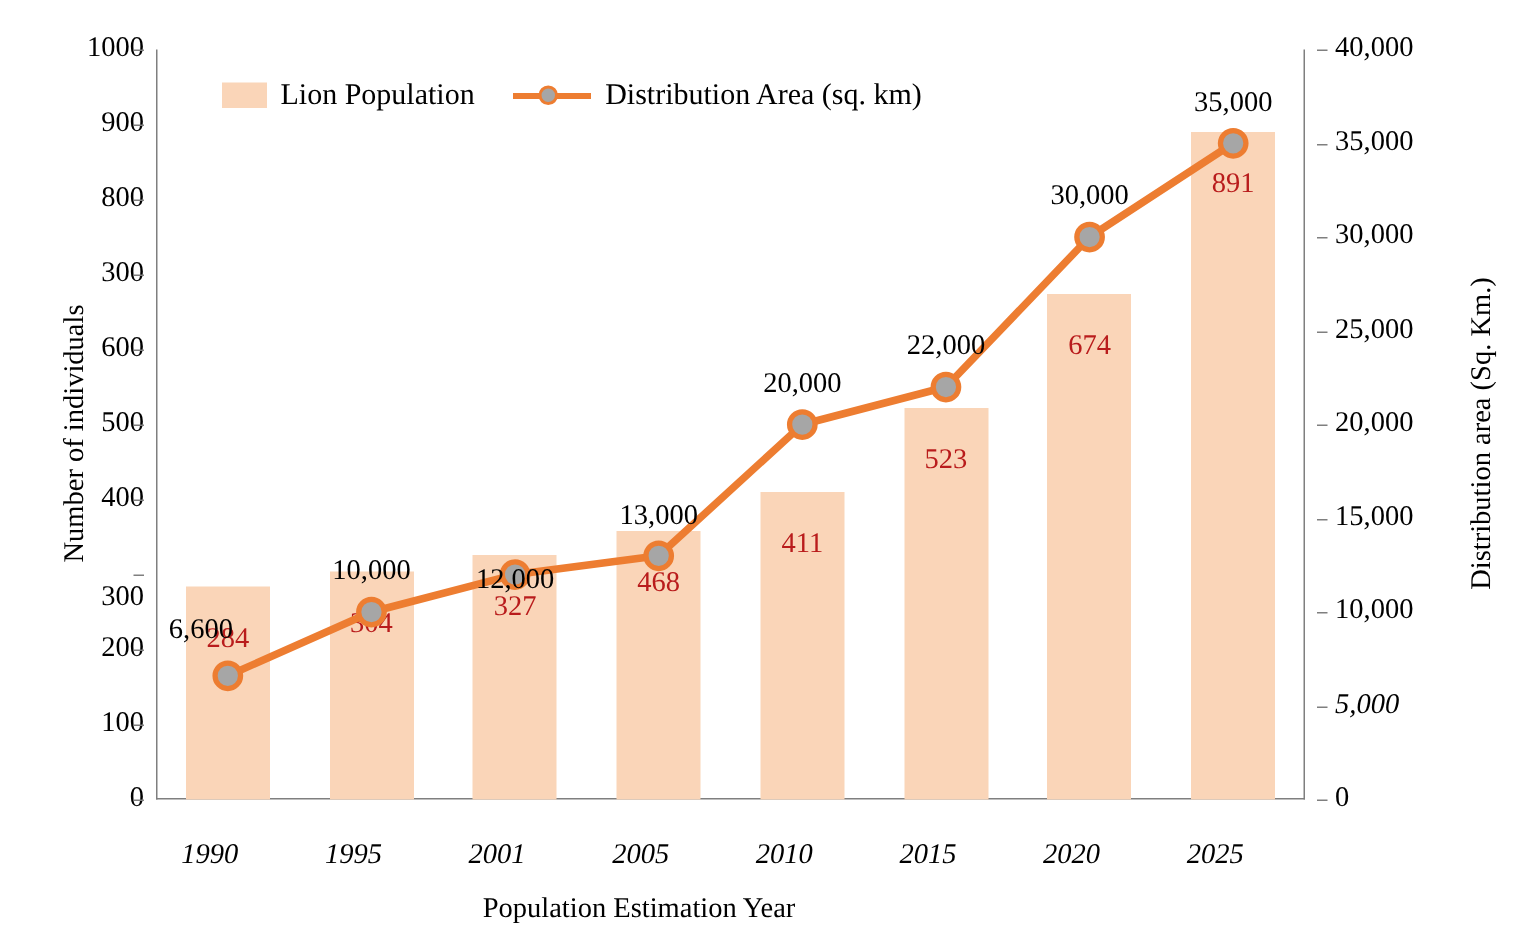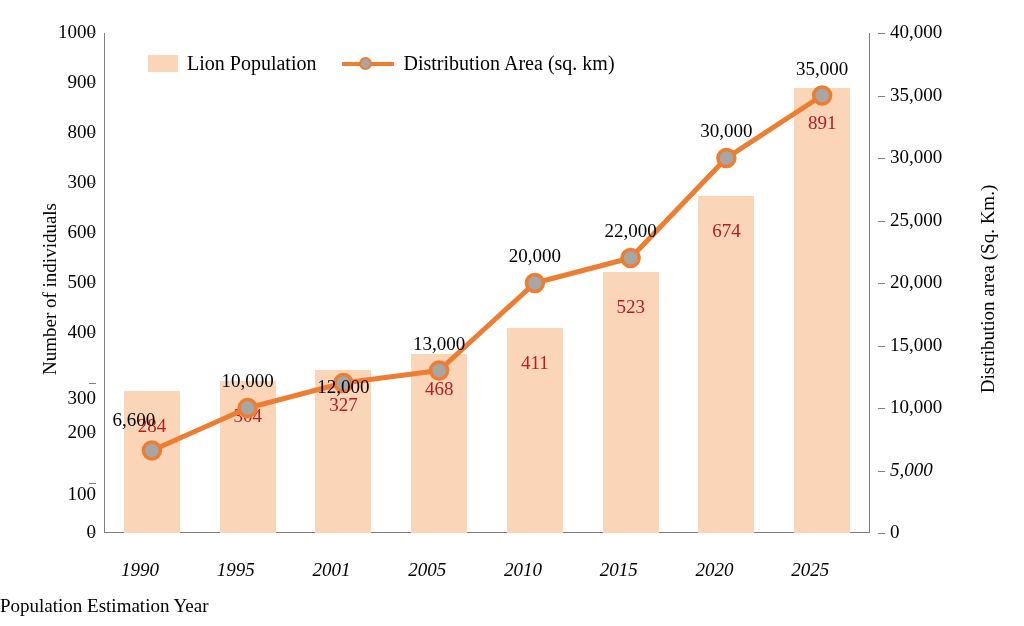--- a/index.html
+++ b/index.html
@@ -39,20 +39,21 @@
     top: 278px;
     width: 240px;
     text-align: center;
     transform: rotate(-90deg);
   }
   #x-title {
     left: 0;
     right: 0;
     top: 595px;
     width: 852px;
+    text-align: center;
   }
 
   
   #plot {
     position: absolute;
     left: 104px;
     top: 33px;
     width: 766px;
     height: 500px;
   }
@@ -206,21 +207,21 @@
 
 <div id="chart-root">
 
   <div class="axis-title" id="y-left-title">Number of individuals</div>
   <div class="axis-title" id="y-right-title">Distribution area (Sq. Km.)</div>
   <div class="axis-title" id="x-title">Population Estimation Year</div>
 
   <div id="y-left-ticks">
       <div class="tick-label tick-left" style="top: 488px;">0</div>
       <div class="tick-mark" style="left: 89px; top: 500px; width: 7px; height: 1px;"></div>
-      <div class="tick-label tick-left" style="top: 450px;">100</div>
+      <div class="tick-label tick-left" style="top: 438px;">100</div>
       <div class="tick-mark" style="left: 89px; top: 450px; width: 7px; height: 1px;"></div>
       <div class="tick-label tick-left" style="top: 388px;">200</div>
       <div class="tick-mark" style="left: 89px; top: 400px; width: 7px; height: 1px;"></div>
       <div class="tick-label tick-left" style="top: 354px;">300</div>
       <div class="tick-mark" style="left: 89px; top: 350px; width: 7px; height: 1px;"></div>
       <div class="tick-label tick-left" style="top: 288px;">400</div>
       <div class="tick-mark" style="left: 89px; top: 300px; width: 7px; height: 1px;"></div>
       <div class="tick-label tick-left" style="top: 238px;">500</div>
       <div class="tick-mark" style="left: 89px; top: 250px; width: 7px; height: 1px;"></div>
       <div class="tick-label tick-left" style="top: 188px;">600</div>

